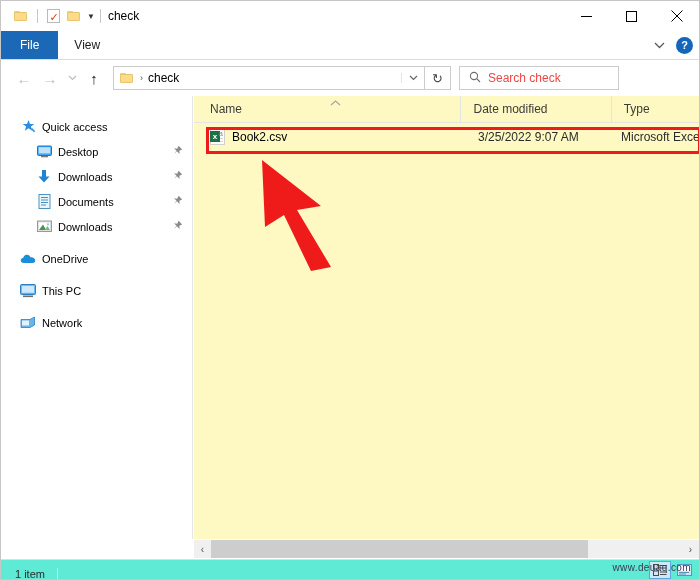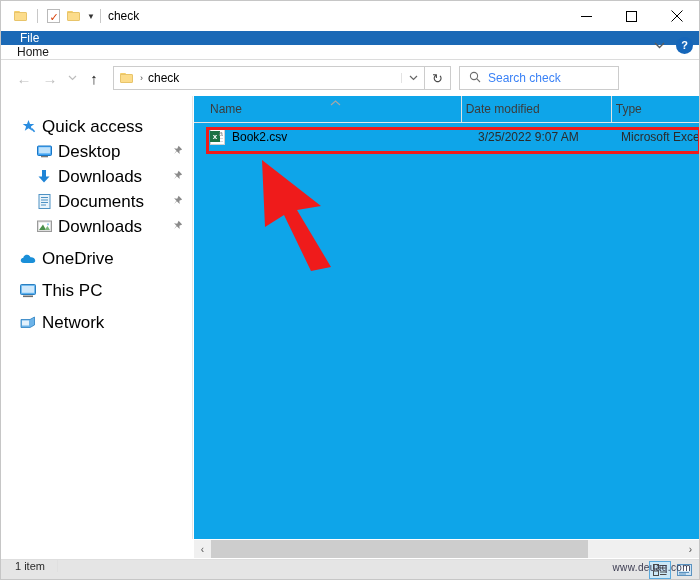--- a/index.html
+++ b/index.html
@@ -112,21 +112,21 @@
   }
 
   
   .ribbon {
     position: absolute;
     left: 0; top: 30px;
     width: 698px; height: 28px;
     background: #ffffff;
     border-bottom: 1px solid #dcdcdc;
   }
-  .tabs { display: flex; height: 28px; flex-direction: column; }
+  .tabs { display: flex; height: 28px; }
   .tab {
     height: 28px;
     padding: 0 16px;
     display: flex;
     align-items: center;
     font-size: 12px;
     color: #1a1a1a;
   }
   .tab.file {
     background: #1b69b6;
@@ -220,38 +220,38 @@
   .searchbox {
     width: 160px; height: 24px;
     margin-left: 8px;
     border: 1px solid #cccccc;
     box-sizing: border-box;
     display: flex;
     align-items: center;
     background: #ffffff;
   }
   .search-ico { margin: 0 7px 0 9px; color: #6d6d6d; }
-  .search-ph { font-size: 12px; color: #3b82f6; }
+  .search-ph { font-size: 12px; color: #ef4444; }
 
   
   .sidebar {
     position: absolute;
     left: 0; top: 95px;
     width: 192px; height: 443px;
     background: #ffffff;
     border-right: 1px solid #e4e4e4;
     box-sizing: border-box;
     padding-top: 18px;
   }
   .nav-item {
     height: 25px;
     display: flex;
     align-items: center;
     position: relative;
-    font-size: 17px;
+    font-size: 11px;
     color: #000000;
   }
   .nav-item .ico {
     width: 18px;
     display: flex;
     align-items: center;
     justify-content: center;
     margin-right: 5px;
   }
   .lvl0 { padding-left: 18px; }
@@ -263,37 +263,37 @@
     font-size: 11px;
     transform: rotate(45deg);
   }
   .gap { height: 7px; }
 
   
   .content {
     position: absolute;
     left: 193px; top: 95px;
     width: 505px; height: 443px;
-    background: #0ea5e9;
+    background: #fef9c3;
     overflow: hidden;
   }
   .col-header {
     display: flex;
     height: 26px;
     align-items: center;
     border-bottom: 1px solid #e4e4e4;
     position: relative;
   }
   .ch {
     font-size: 12px;
     color: #3c3c3c;
     height: 26px;
     display: flex;
     align-items: center;
-    padding-left: 4px;
+    padding-left: 12px;
     box-sizing: border-box;
     border-left: 1px solid #e4e4e4;
   }
   .ch:first-child { border-left: none; padding-left: 16px; }
   .ch-name { width: 272px; }
   .ch-date { width: 143px; }
   .ch-type { width: 90px; margin-left: 10px; }
   .sort-caret {
     position: absolute;
     left: 136px; top: 2px;
@@ -408,24 +408,24 @@
     width: 80%;
     height: 18px;
     background: #cdcdcd;
   }
 
   
   .statusbar {
     position: absolute;
     left: 0; top: 558px;
     width: 698px; height: 20px;
-    background: #e5e5e5;
+    background: #5eead4;
     border-top: 1px solid #dedede;
     display: flex;
-    align-items: flex-start;
+    align-items: flex-end;
   }
   .status-text {
     font-size: 11px;
     color: #2b2b2b;
     padding-left: 14px;
     padding-right: 12px;
     border-right: 1px solid #e0e0e0;
     line-height: 12px;
   }
   .viewbtns {
@@ -492,21 +492,20 @@
             <line x1="0.5" y1="0.5" x2="11.5" y2="11.5" stroke="#000" stroke-width="1"></line>
             <line x1="11.5" y1="0.5" x2="0.5" y2="11.5" stroke="#000" stroke-width="1"></line>
           </svg>
       </div>
     </div>
   </div>
 
   <div class="ribbon">
     <div class="tabs">
       <div class="tab file">File</div>
-      <div class="tab">Home</div>
       <div class="tab">View</div>
     </div>
     <div class="ribbon-right">
       <div class="chev-collapse">
         <svg width="11" height="7" viewBox="0 0 11 7">
             <polyline points="1,1 5.5,5.5 10,1" fill="none" stroke="#5a5a5a" stroke-width="1.3"></polyline>
           </svg>
       </div>
       <div class="help-btn">?</div>
     </div>

